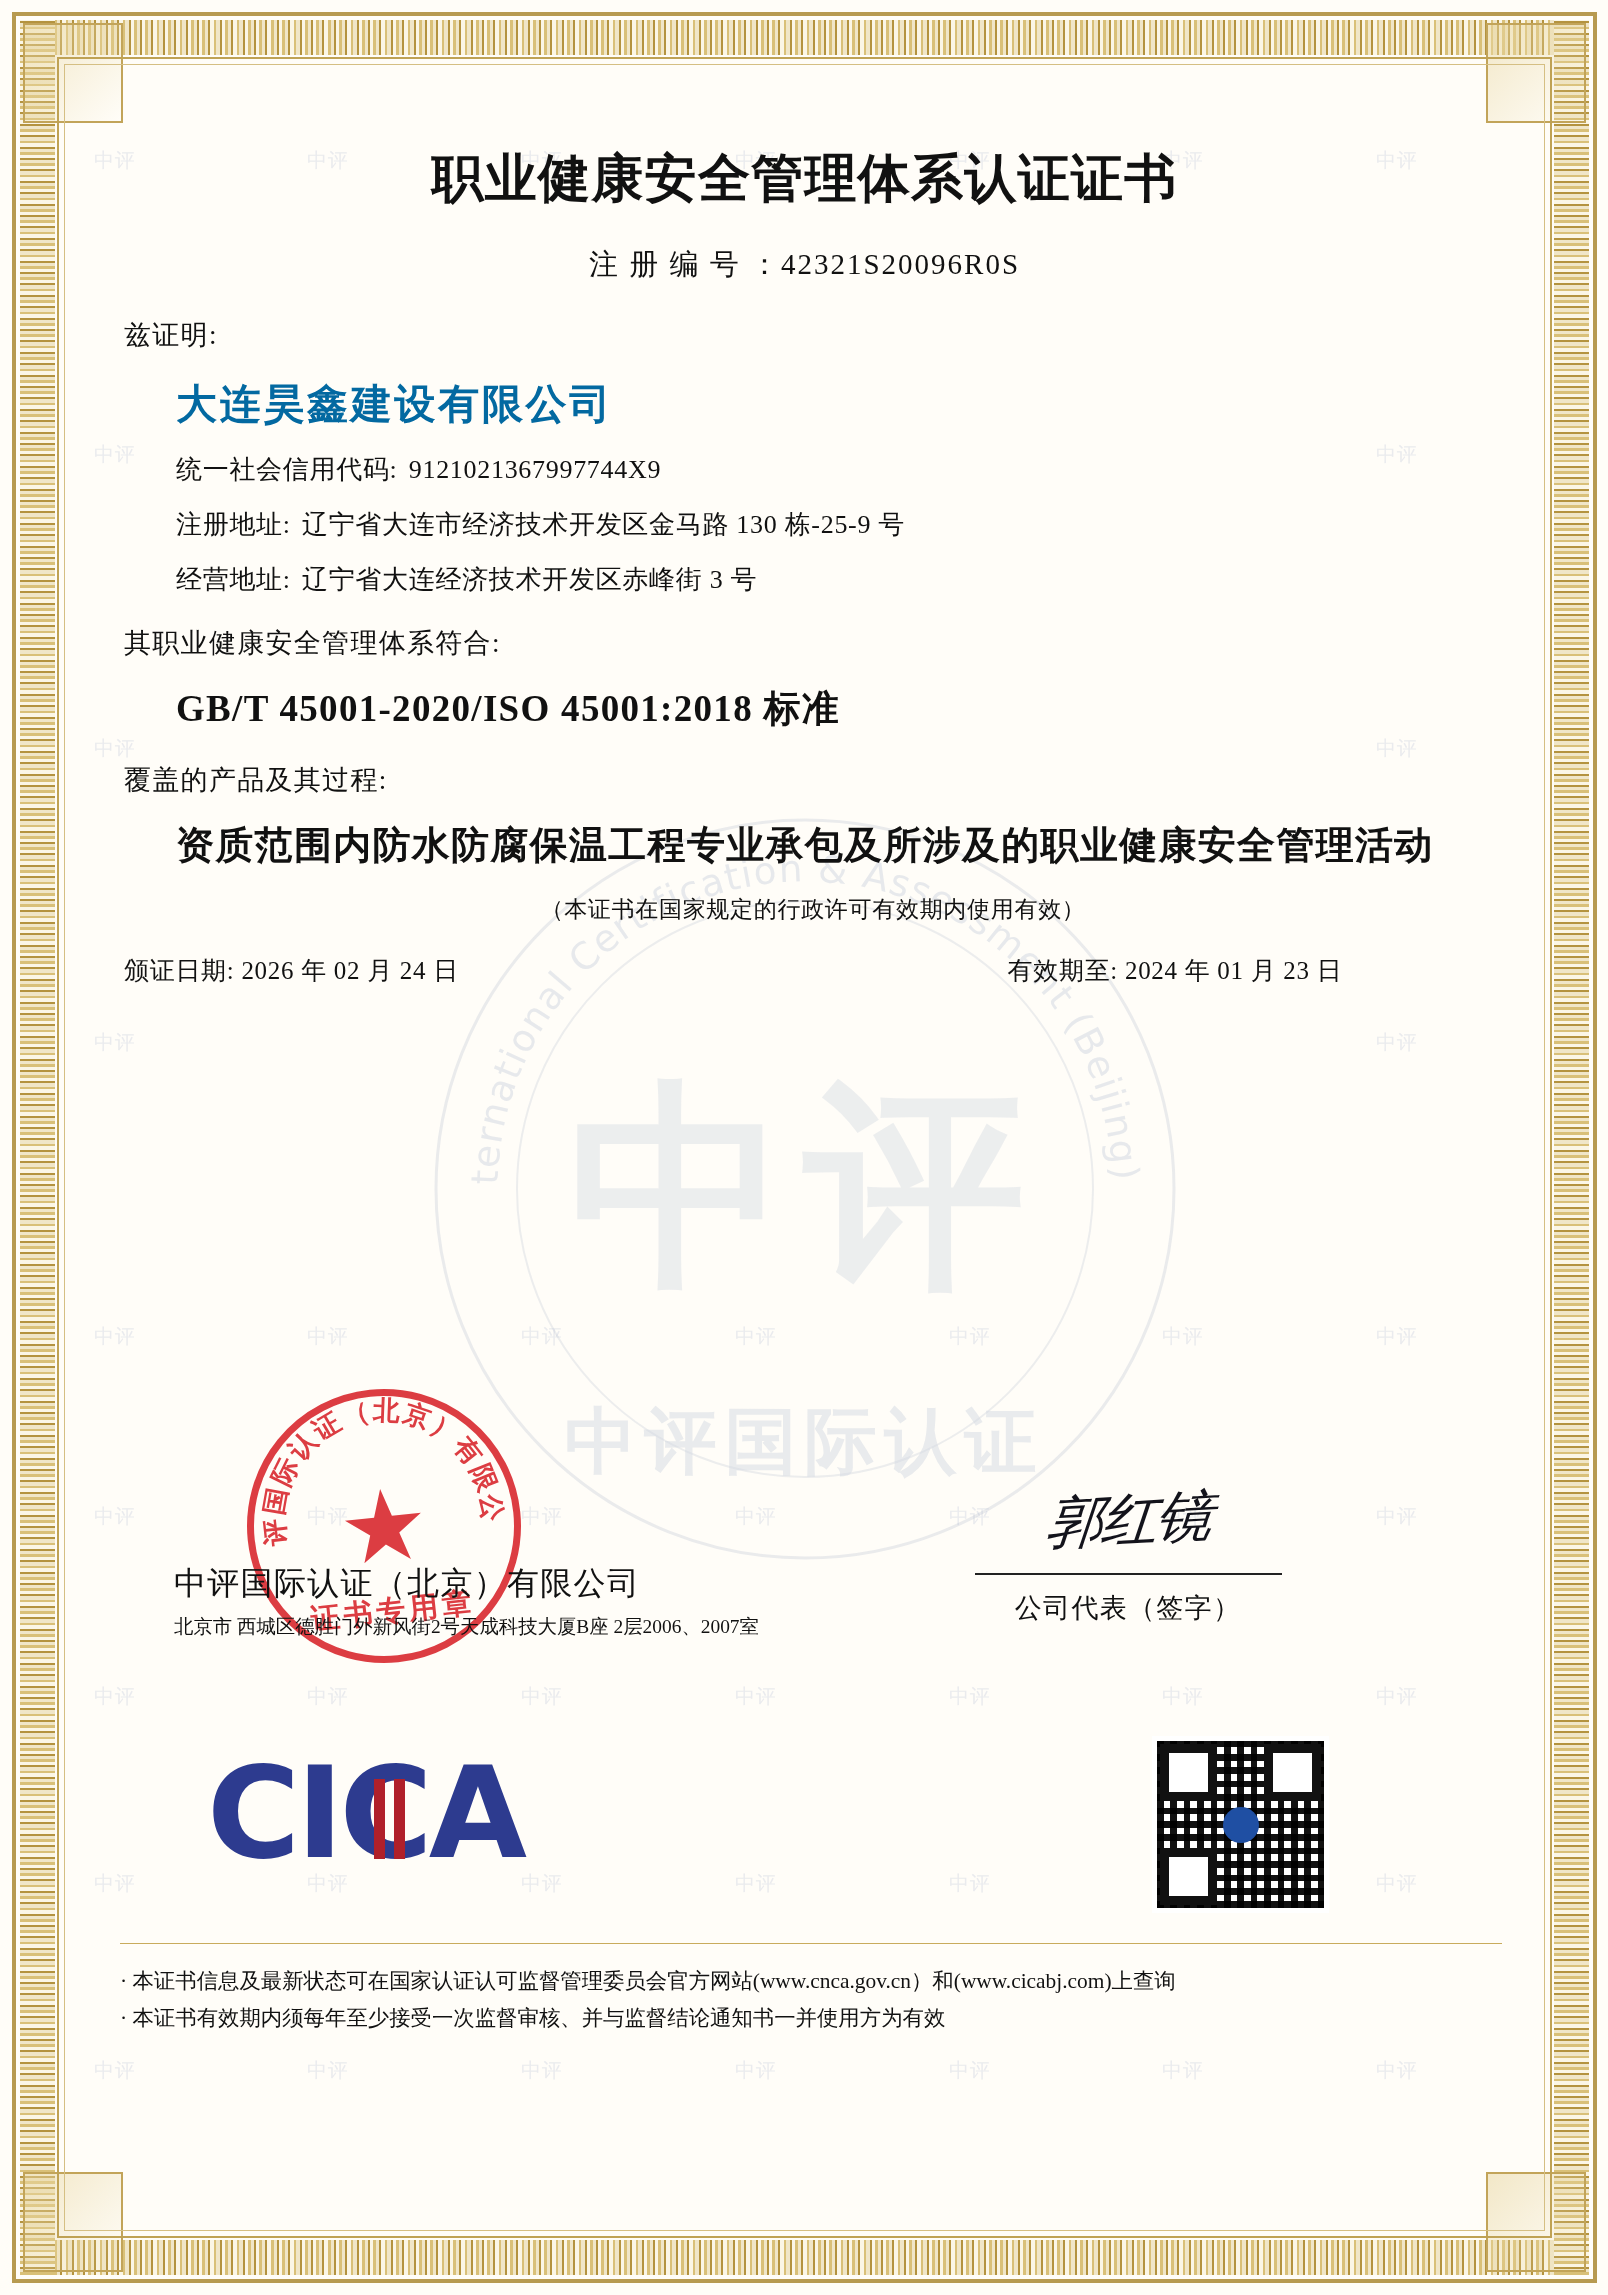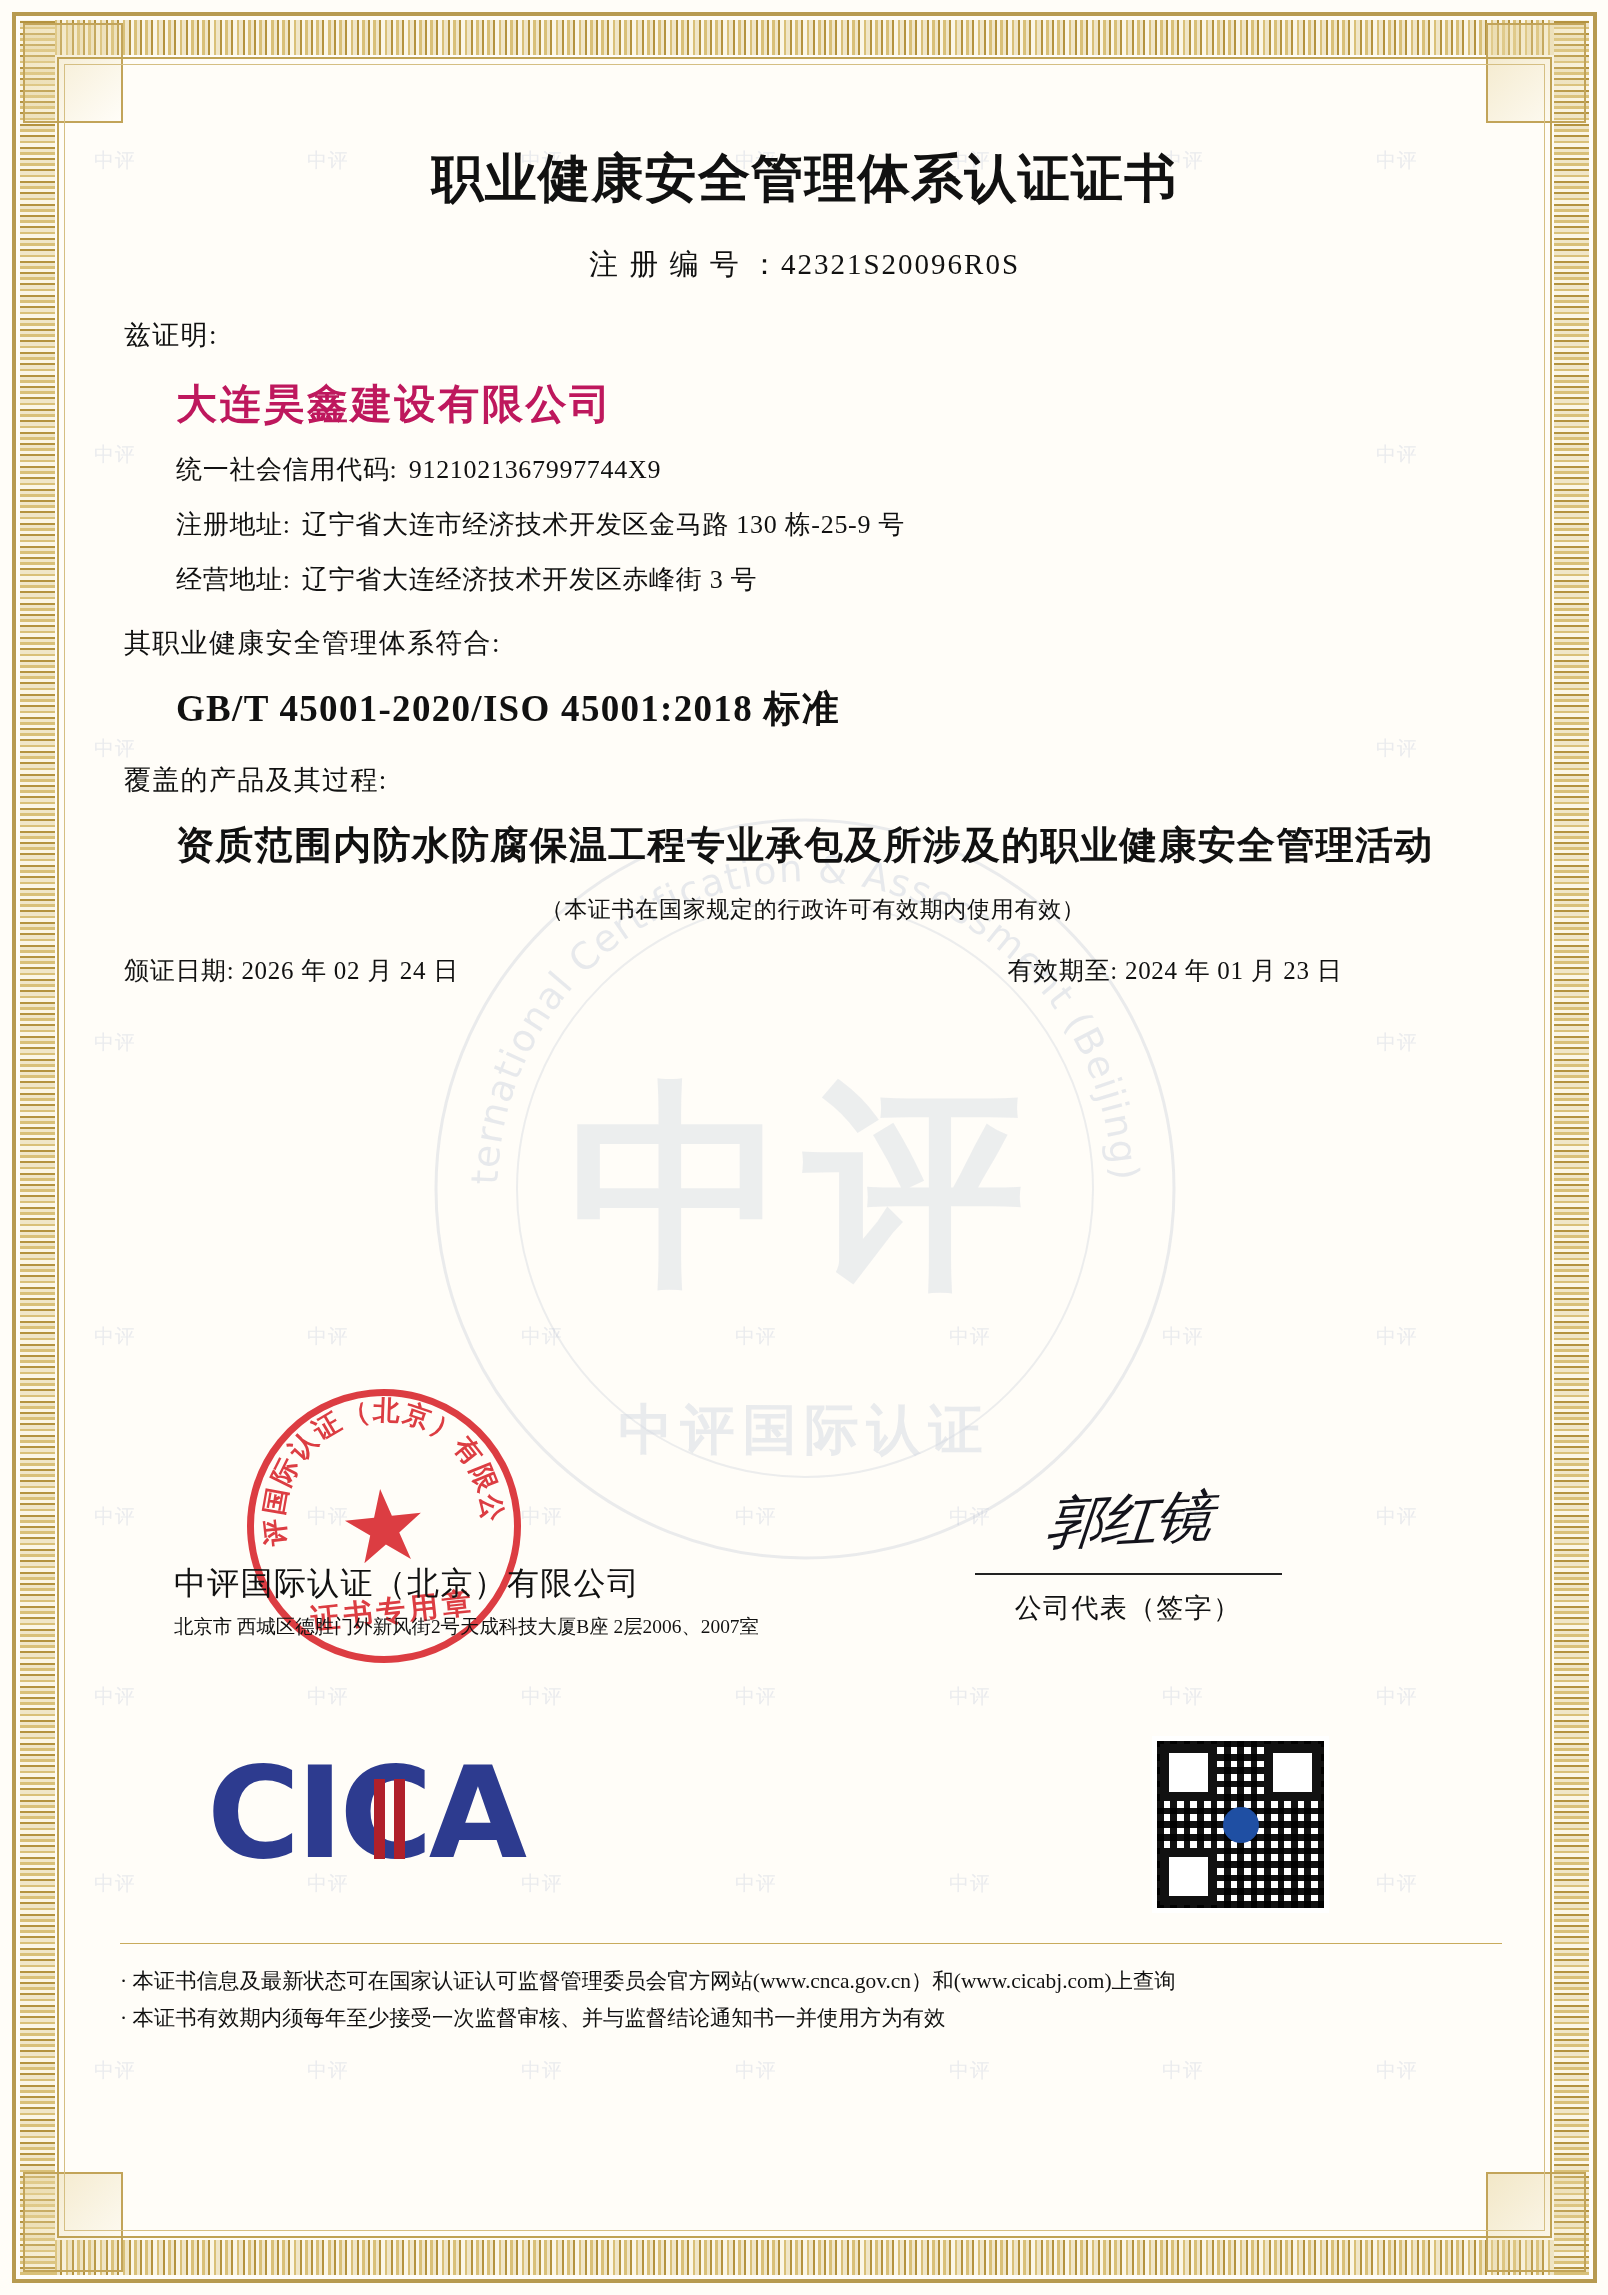--- a/index.html
+++ b/index.html
@@ -125,21 +125,21 @@
     color: rgba(176, 188, 208, .42);
     letter-spacing: 16px;
     white-space: nowrap;
   }
   .wm-sub {
     position: absolute;
     left: 50%;
     top: 76%;
     transform: translate(-50%, 0);
     font-family: "DejaVu Sans", sans-serif;
-    font-size: 54px;
+    font-size: 72px;
     font-weight: bold;
     color: rgba(176, 188, 208, .50);
     letter-spacing: 8px;
     white-space: nowrap;
   }
   .wm-arc {
     position: absolute;
     left: 50%; top: 50%;
     transform: translate(-50%,-50%);
     width: 735px; height: 735px;
@@ -185,21 +185,21 @@
     letter-spacing: 1.3px;
     color: #111;
   }
   .company {
     font-family: "DejaVu Sans", sans-serif;
     font-weight: bold;
     font-size: 41px;
     letter-spacing: 2.7px;
     margin-top: 24px;
     margin-left: 52px;
-    color: #be185d;
+    color: #0369a1;
   }
   .kv {
     font-size: 26px;
     margin-top: 20px;
     margin-left: 52px;
     letter-spacing: 0.7px;
     color: #111;
   }
   .kv .val { margin-left: 4px; }
 

